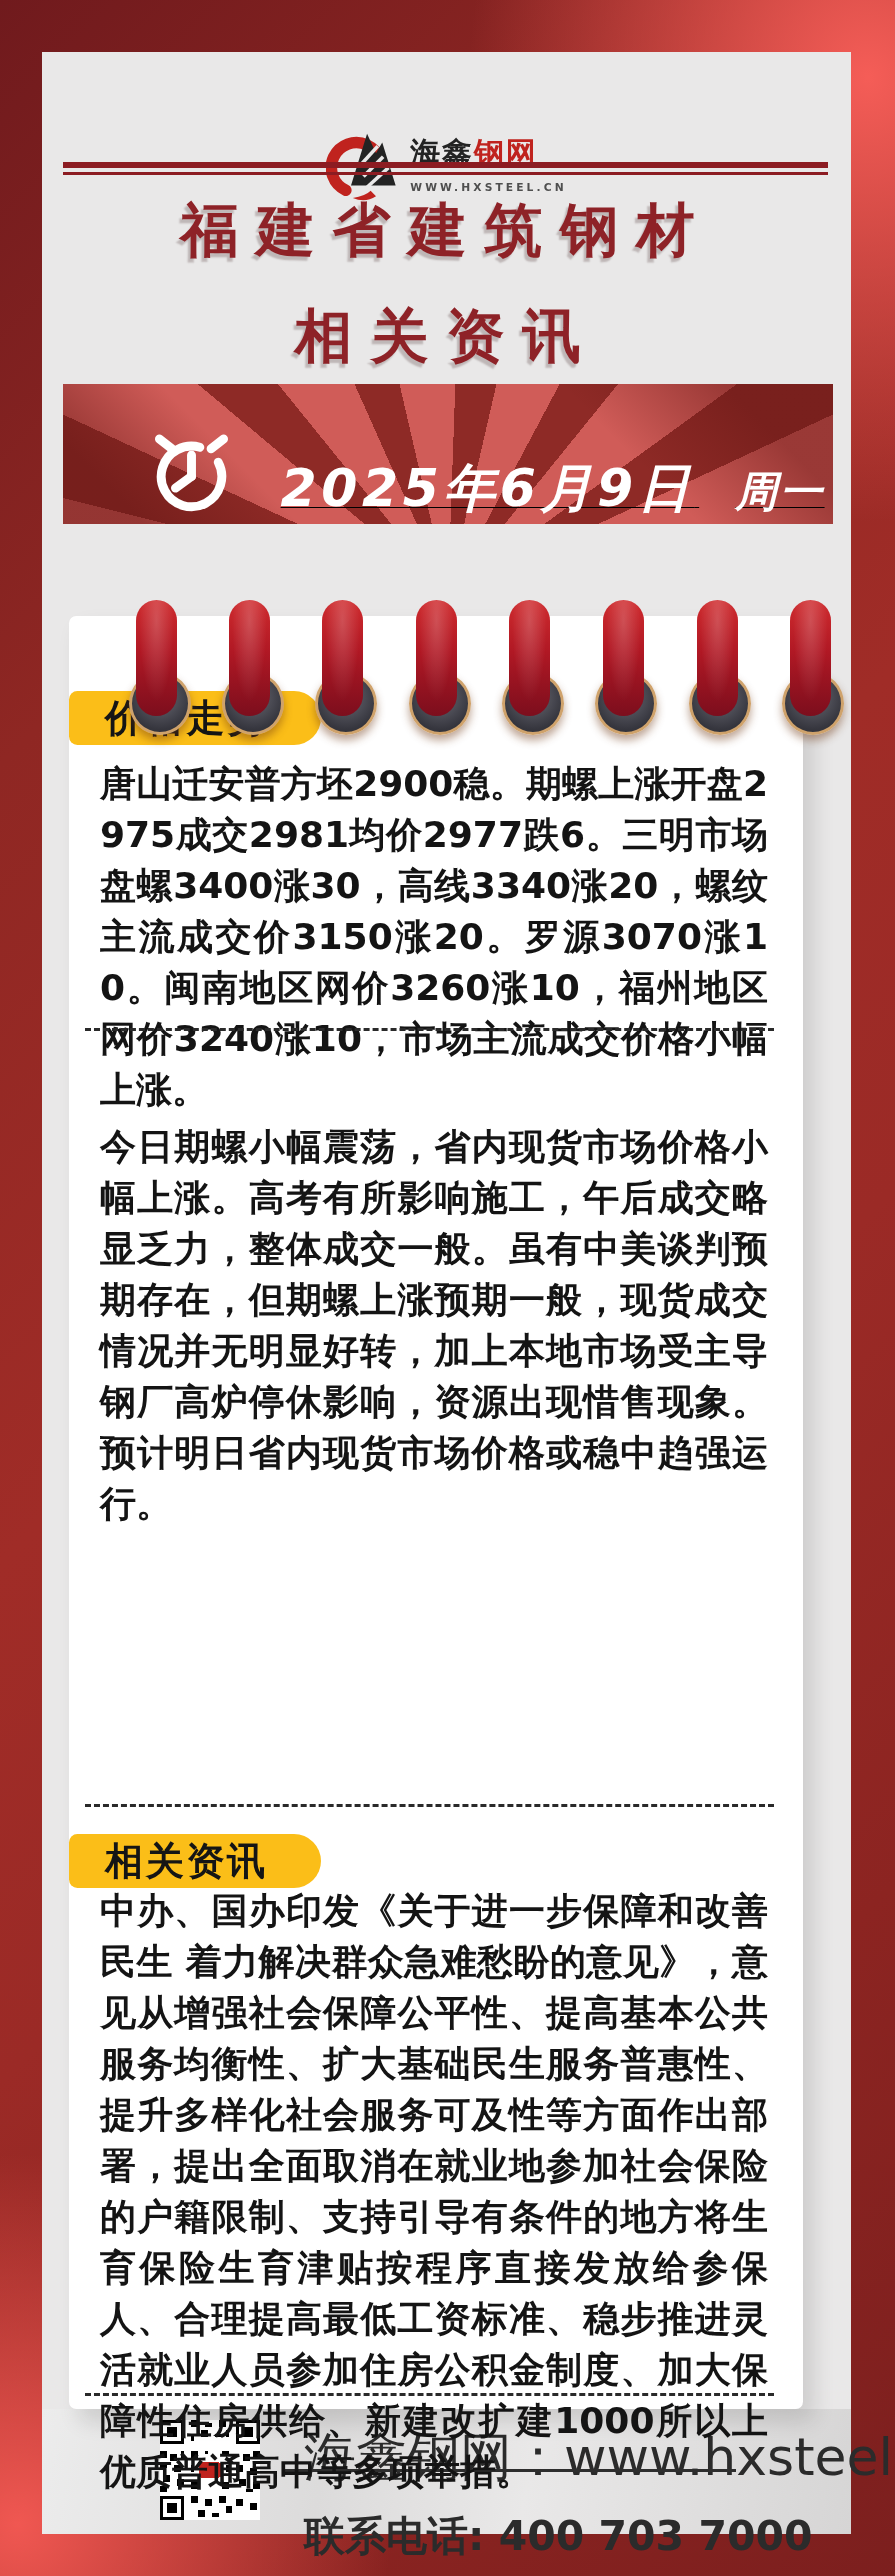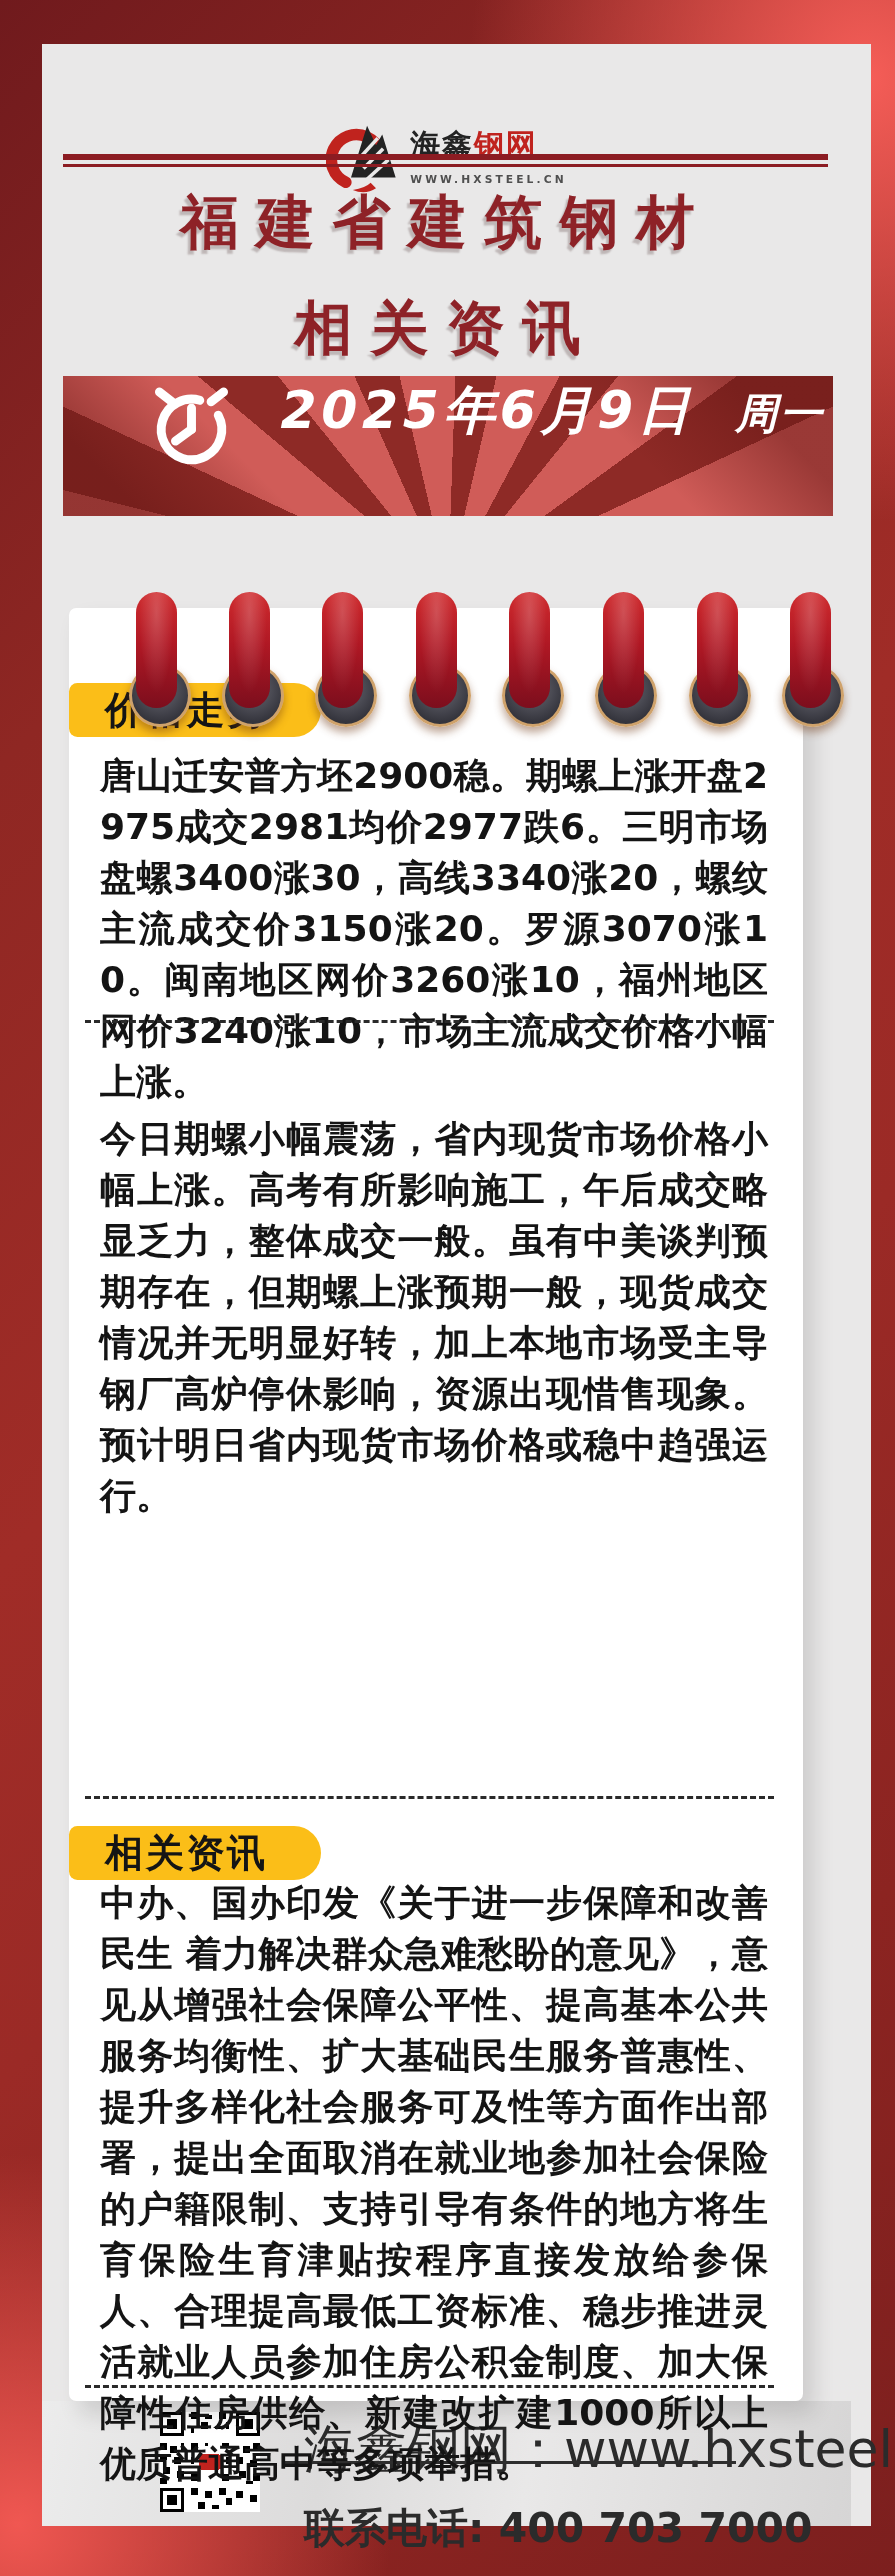--- a/index.html
+++ b/index.html
@@ -5,23 +5,22 @@
   html,body{margin:0;padding:0;}
   body{
     width:895px;height:2576px;position:relative;overflow:hidden;
     font-family:"DejaVu Sans","Liberation Sans",sans-serif;
     background:
       radial-gradient(ellipse 62% 24% at 97% 3%, rgba(250,96,90,.95), rgba(250,96,90,0) 72%),
       radial-gradient(ellipse 58% 20% at 2% 98%, rgba(245,90,84,.95), rgba(245,90,84,0) 72%),
       linear-gradient(135deg,#701a1d 0%,#8f2723 22%,#a02c27 45%,#9b2a26 60%,#8c2421 80%,#7c1f1e 100%);
   }
   .card{
-    position:absolute;left:42px;top:44px;width:809px;height:2482px;
+    position:absolute;left:42px;top:52px;width:809px;height:2482px;
     background:#e9e8e8;
-    padding-left:20px;
   }
   
   .logo{position:absolute;left:0;top:64px;width:809px;height:98px;display:flex;justify-content:center;}
   .logo-inner{display:flex;align-items:center;}
   .logo-text-block{margin-left:9px;}
   .logo-cjk{font-size:30px;font-weight:900;letter-spacing:1.8px;line-height:1.1;}
   .logo-cjk .black{color:#232323;}
   .logo-cjk .red{color:#c0231e;}
   .logo-sub{font-size:10.7px;letter-spacing:3.1px;color:#4f4f4f;font-weight:700;margin-top:12px;}
   
@@ -41,21 +40,21 @@
       linear-gradient(45deg, rgba(100,22,20,.55) 0 9%, rgba(100,22,20,0) 26%),
       linear-gradient(225deg, rgba(100,22,20,.50) 0 12%, rgba(100,22,20,0) 30%),
       conic-gradient(from -76deg at 50% 150%,
         #8e2a26 0 11deg, rgba(0,0,0,0) 11deg 26deg,
         #8e2a26 26deg 37deg, rgba(0,0,0,0) 37deg 52deg,
         #8e2a26 52deg 63deg, rgba(0,0,0,0) 63deg 78deg,
         #8e2a26 78deg 89deg, rgba(0,0,0,0) 89deg 104deg,
         #8e2a26 104deg 115deg, rgba(0,0,0,0) 115deg 130deg,
         #8e2a26 130deg 141deg, rgba(0,0,0,0) 141deg 156deg),
       #d05c58;
-    display:flex;align-items:flex-start;
+    display:flex;align-items:flex-end;text-decoration:underline;
   }
   .clock{margin-left:82px;flex:0 0 auto;}
   .date-wrap{margin-left:43px;color:#fff;font-style:italic;font-weight:900;white-space:nowrap;}
   .date-main{font-size:52px;letter-spacing:4.5px;}
   .date-week{font-size:42px;margin-left:36px;letter-spacing:2.7px;}
   
   .grommet{
     position:absolute;width:56px;height:57px;border-radius:50%;
     border:3.6px solid #cfa26b;
     background:radial-gradient(circle at 50% 40%, #6a6a74, #35353d 72%);

